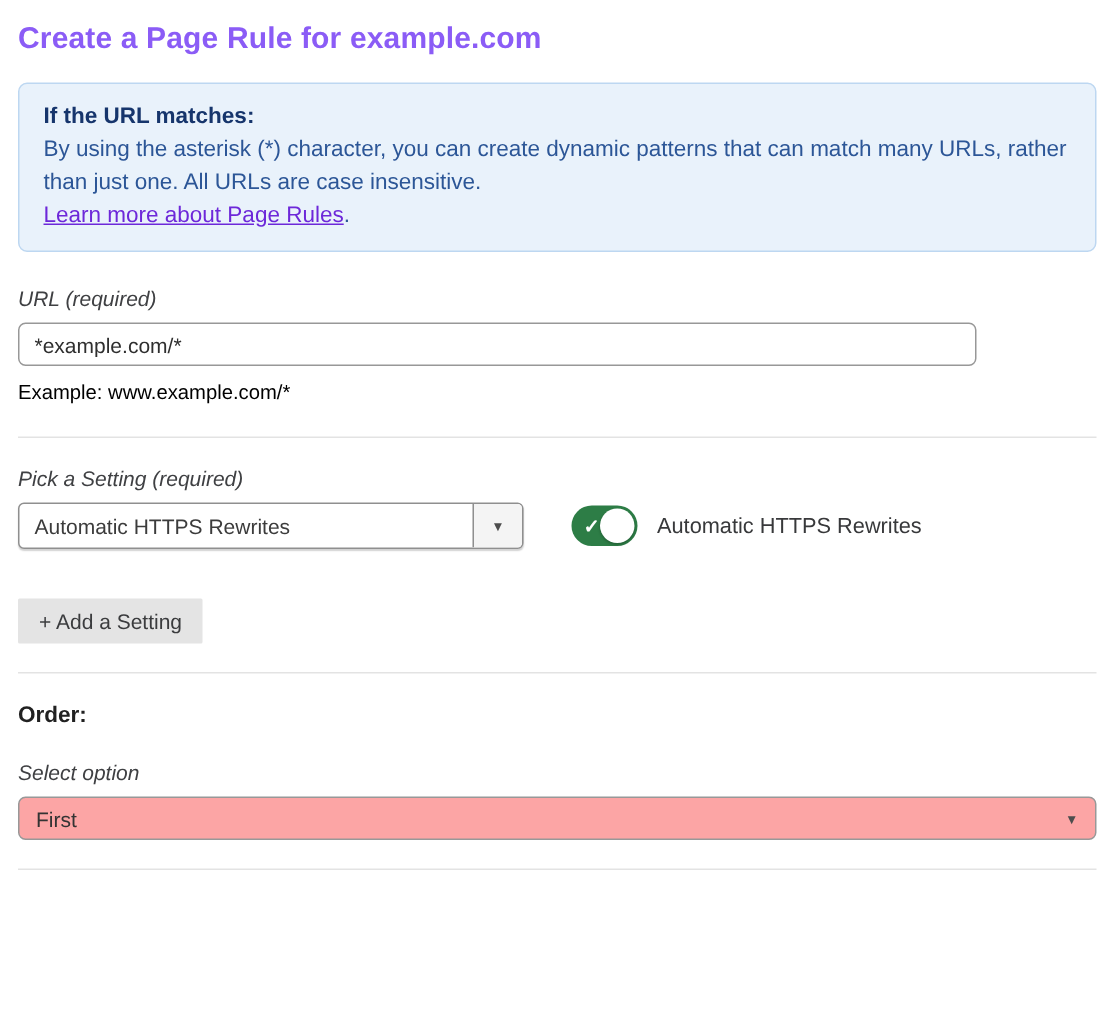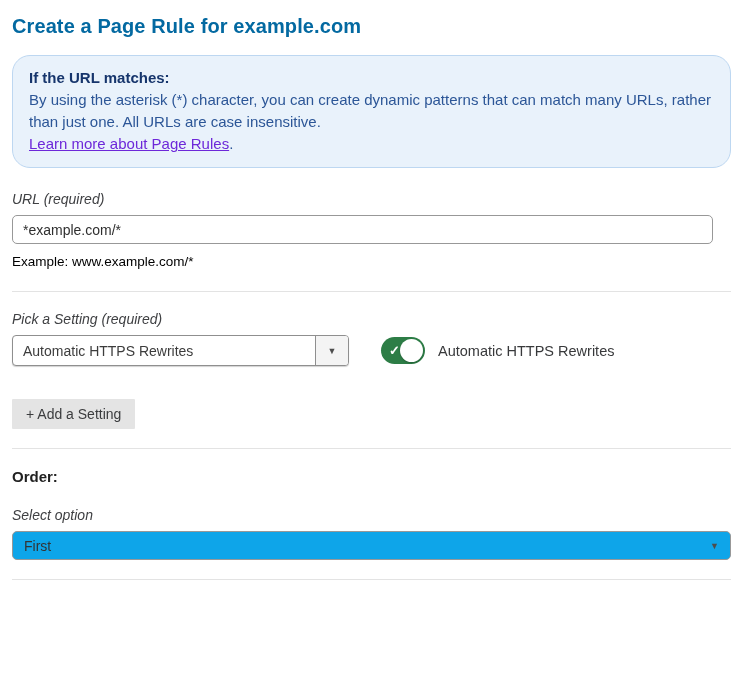--- a/index.html
+++ b/index.html
@@ -8,29 +8,29 @@
     width: 743px;
     height: 686px;
     font-family: "Liberation Sans", sans-serif;
     color: #303030;
     padding: 13px 12px 0 12px;
     overflow: hidden;
   }
   .page-title {
     font-size: 20px;
     font-weight: 700;
-    color: #0369a1;
+    color: #8b5cf6;
     letter-spacing: 0.1px;
     margin: 2px 0 17px 0;
   }
   
   .info-box {
     background: #e9f2fb;
     border: 1px solid #bdd7f1;
-    border-radius: 18px;
+    border-radius: 6px;
     padding: 11px 16px 12px 16px;
     font-size: 15px;
     line-height: 22px;
     margin-bottom: 23px;
   }
   .info-heading {
     font-weight: 700;
     color: #16356c;
   }
   .info-body { color: #2c5697; max-width: 690px; }
@@ -48,21 +48,21 @@
     font-style: italic;
   }
   .help-text {
     font-size: 13.5px;
     color: #000000;
     margin-top: 8px;
     line-height: 20px;
   }
   
   .text-input {
-    width: 701px;
+    width: 639px;
     height: 29px;
     border: 1px solid #989898;
     border-radius: 5px;
     padding: 0 10px;
     font-size: 14px;
     font-family: "Liberation Sans", sans-serif;
     color: #2f2f2f;
     background: #fff;
     outline: none;
   }
@@ -158,21 +158,21 @@
   .add-setting-btn { margin-top: 33px; }
   
   .order-select {
     display: flex;
     align-items: center;
     justify-content: space-between;
     width: 719px;
     height: 29px;
     border: 1px solid #989898;
     border-radius: 5px;
-    background: #0ea5e9;
+    background: #fca5a5;
     padding: 0 11px;
     font-size: 14px;
     color: #333333;
     cursor: pointer;
   }
   .order-select-arrow { font-size: 9px; color: #4d4d4d; }
   .order-help { max-width: 715px; margin-top: 9px; font-size: 14px; color: #47484b; line-height: 21px; }
 </style>
 </head>
 <body>

